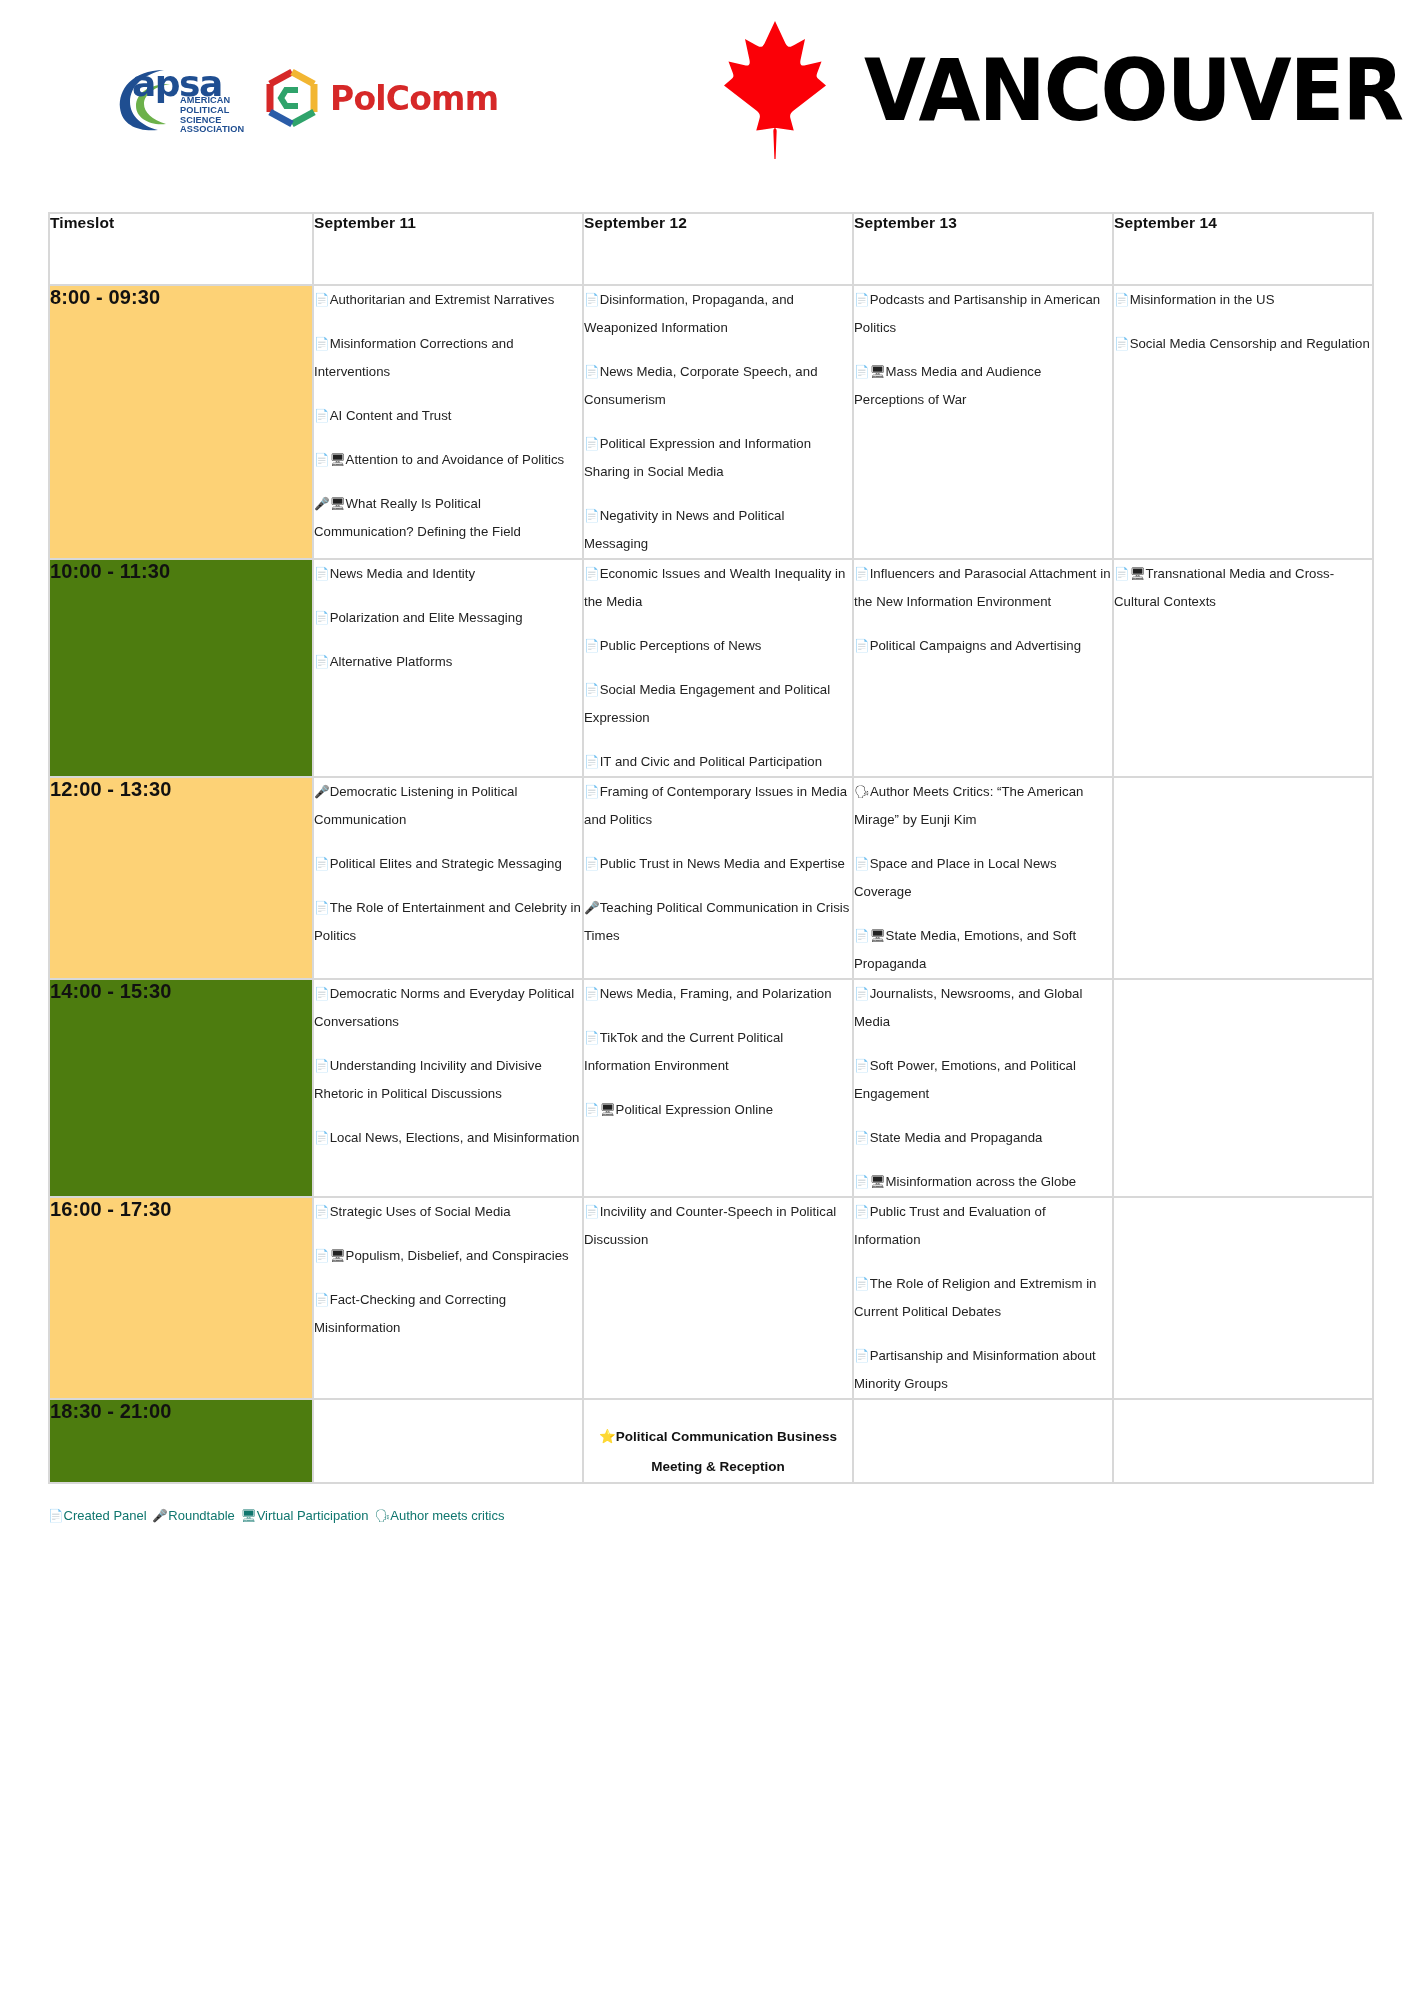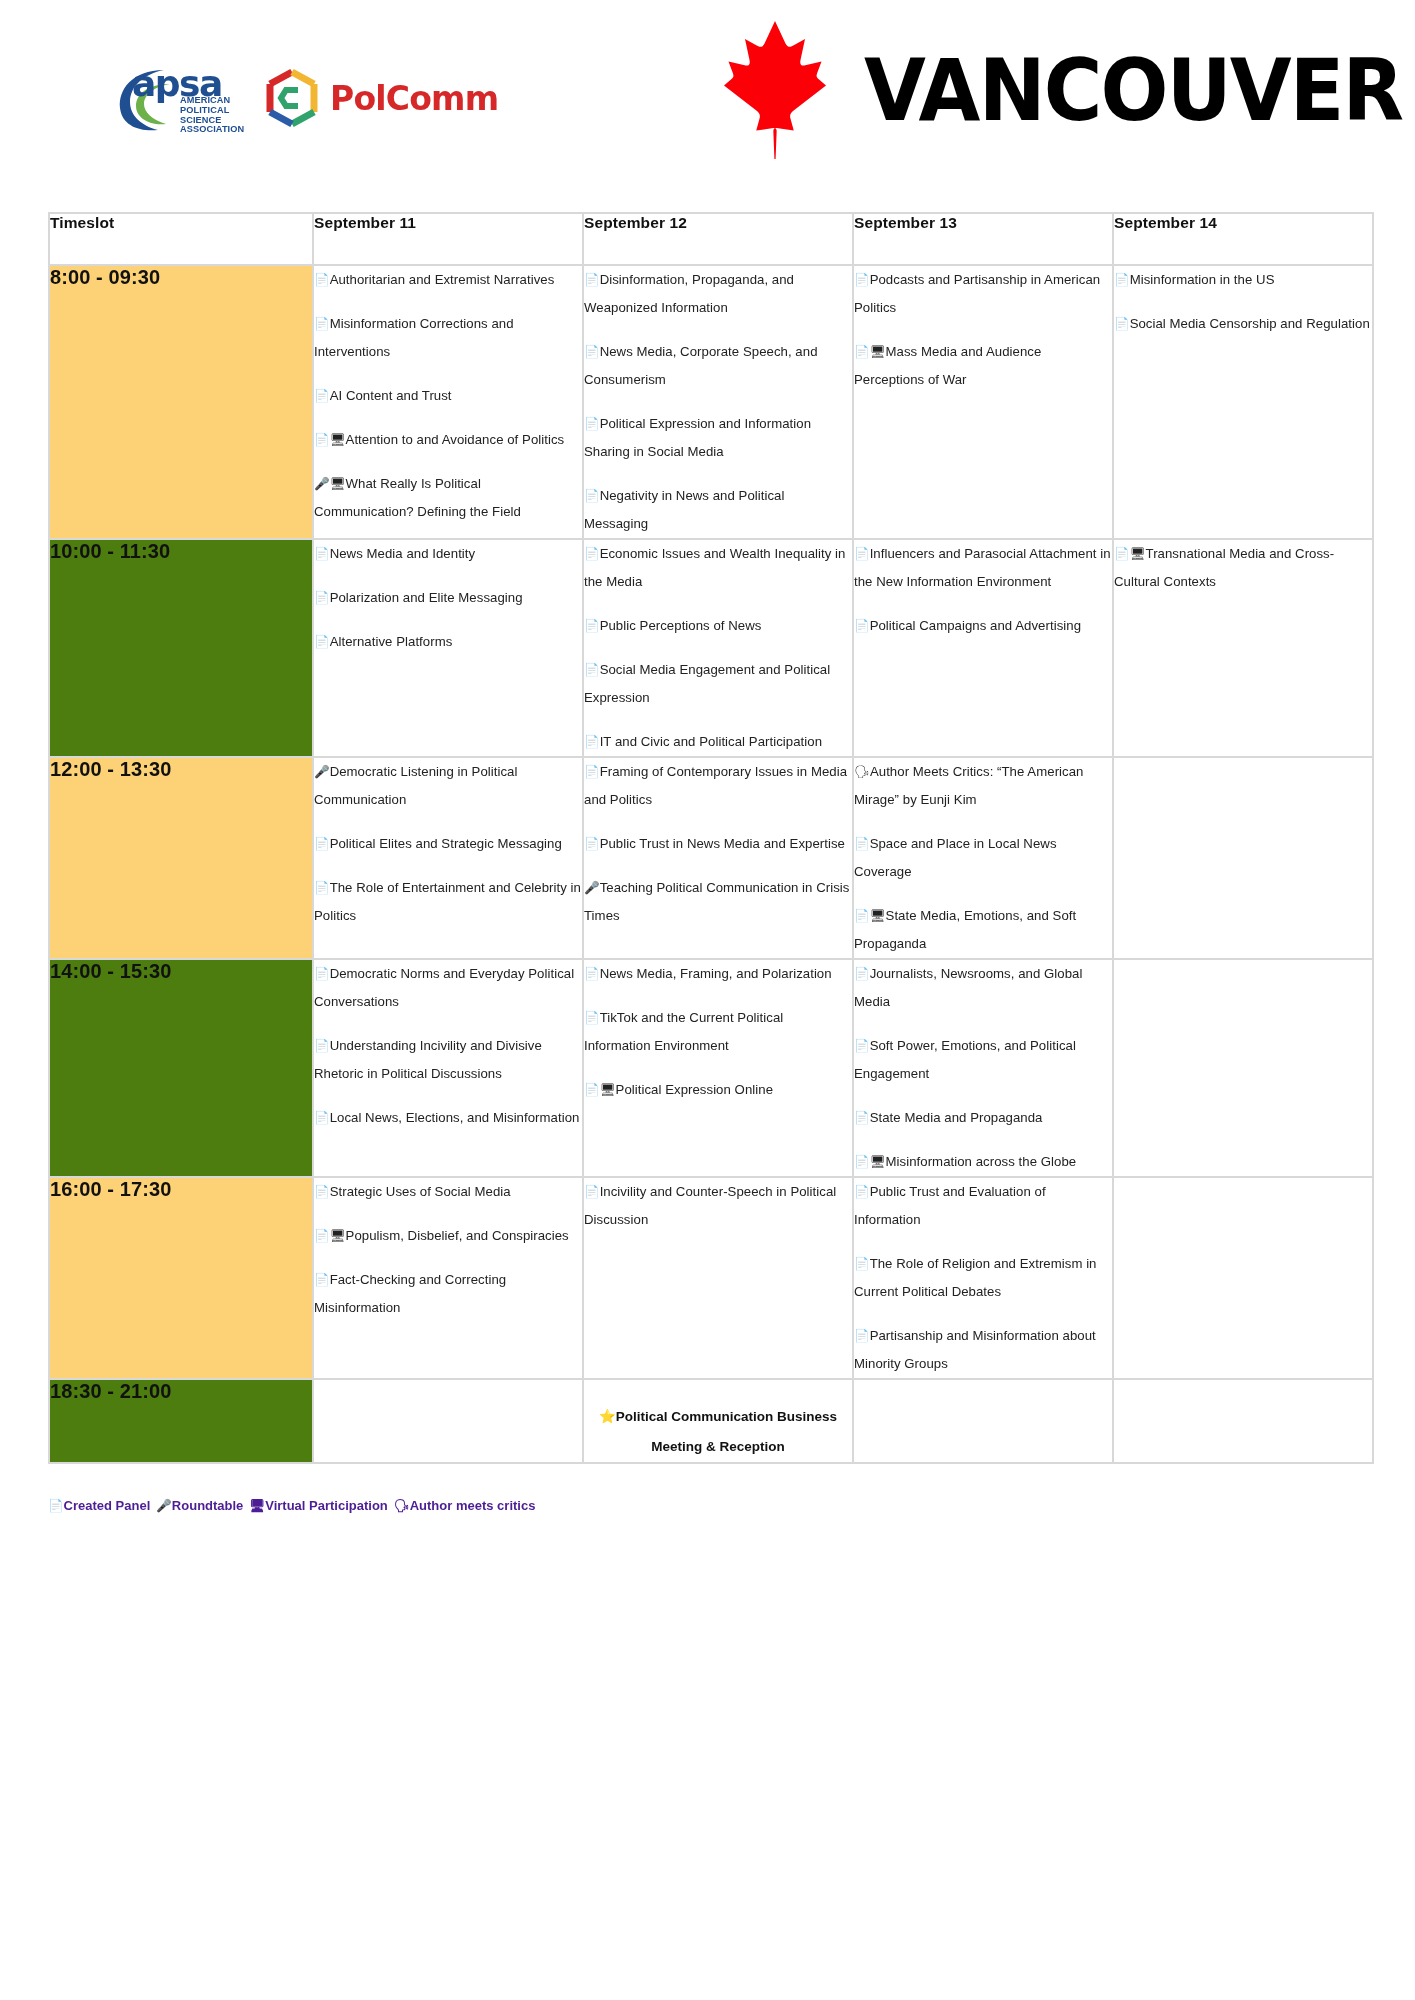--- a/index.html
+++ b/index.html
@@ -121,21 +121,21 @@
     padding: 0;
   }
   col.c-time { width: 262px; }
   col.c-d1   { width: 268px; }
   col.c-d2   { width: 268px; }
   col.c-d3   { width: 258px; }
   col.c-d4   { width: 258px; }
 
   thead th {
     background: #6fa693;
-    height: 50px;
+    height: 70px;
     font-size: 15.5px;
     font-weight: 700;
     text-align: left;
     padding: 0 0 0 16px;
     color: #111111;
     letter-spacing: 0.1px;
   }
 
   td.timeslot {
     font-size: 20px;
@@ -171,25 +171,24 @@
     font-weight: 700;
     line-height: 30px;
     color: #111111;
     text-align: center;
     padding-top: 22px;
     border-radius: 23px;
   }
 
   
   .legend {
-    margin: 32px 0 0 48px;
+    margin: 22px 0 0 48px;
     font-size: 13px;
-    color: #4c1d95;
+    color: #0f766e;
     line-height: 20px;
-    font-weight: bold;
   }
   .legend .ico { font-size: 12.5px; }
   .legend .sep { display: inline-block; width: 6px; }
 </style>
 </head>
 <body>
 
 <div class="page-header">
 
   <div class="logos-left">

